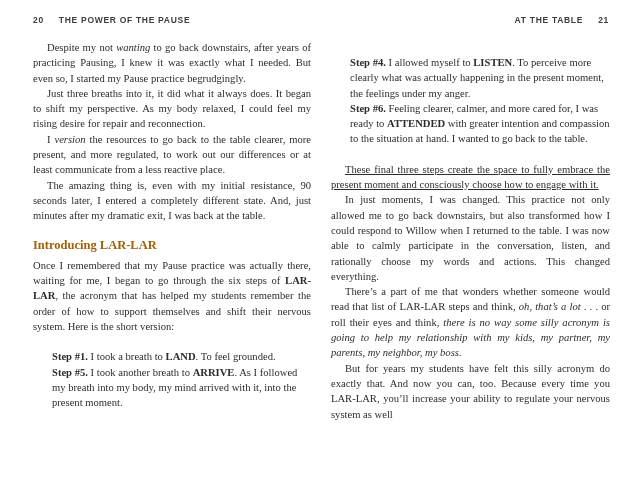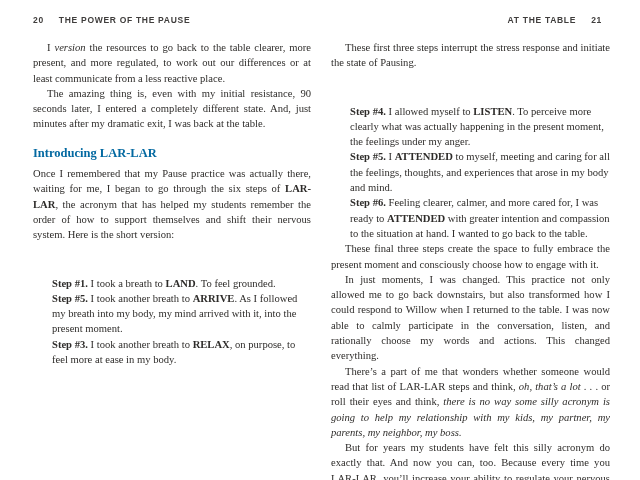--- a/index.html
+++ b/index.html
@@ -13,81 +13,80 @@
   }
   .running-head{
     position:absolute;top:15px;
     font-family:"Liberation Sans", sans-serif;
     font-size:8.5px;font-weight:bold;
     letter-spacing:0.7px;
     color:#3f3d3c;
     white-space:nowrap;
   }
   .rh-left{left:33px;}
-  .rh-right{right:38px;}
+  .rh-right{right:31px;}
   .rh-left .rh-num{margin-right:15px;}
   .rh-right .rh-num{margin-left:15px;}
   .page{
     position:absolute;top:40px;
     width:278px;
     font-size:10.6px;
     line-height:15.3px;
     text-align:justify;
   }
   .page-left{left:33px;}
   .page-right{left:331px;width:279px;}
   .page p{margin:0;}
   p.indent{text-indent:14px;}
-  p.spaced{}
+  p.spaced{margin-top:15px;text-decoration:underline;}
   h2.section-heading{
     font-family:"Liberation Serif", serif;
     font-size:12.5px;
     font-weight:bold;
     margin:14px 0 5px 0;
     text-align:left;
-    color:#0369a1;
+    color:#a16207;
   }
   .steps{
-    margin:33px 0 0 19px;
+    margin:15px 0 0 19px;
     text-align:left;
   }
   .steps p{margin:0;}
   .seg-b{font-weight:bold;}
   .seg-i{font-style:italic;}
 </style>
 </head>
 <body>
 
 <div class="spread">
 
   <header class="running-head rh-left">
     <span class="rh-num">20</span><span class="rh-title">THE POWER OF THE PAUSE</span>
   </header>
 
   <header class="running-head rh-right">
     <span class="rh-title">AT THE TABLE</span><span class="rh-num">21</span>
   </header>
 
   <main class="page page-left" id="left-col">
+      <p class="indent"><span>Despite my not </span><span class="seg-i">wanting</span><span> to go back downstairs, after years of practicing Pausing, I knew it was exactly what I needed. But even so, I started my Pause practice begrudgingly.</span></p>
+      <p class="indent"><span>Just three breaths into it, it did what it always does. It began to shift my perspective. As my body relaxed, I could feel my rising desire for repair and reconnection.</span></p>
       <p class="indent"><span>I </span><span class="seg-i">version</span><span> the resources to go back to the table clearer, more present, and more regulated, to work out our differences or at least communicate from a less reactive place.</span></p>
       <p class="indent"><span>The amazing thing is, even with my initial resistance, 90 seconds later, I entered a completely different state. And, just minutes after my dramatic exit, I was back at the table.</span></p>
       <h2 class="section-heading">Introducing LAR-LAR</h2>
       <p class=""><span>Once I remembered that my Pause practice was actually there, waiting for me, I began to go through the six steps of </span><span class="seg-b">LAR-LAR</span><span>, the acronym that has helped my students remember the order of how to support themselves and shift their nervous system. Here is the short version:</span></p>
       <div class="steps">
         <p class="step"><span class="seg-b">Step #1.</span><span> I took a breath to </span><span class="seg-b">LAND</span><span>. To feel grounded.</span></p>
         <p class="step"><span class="seg-b">Step #5.</span><span> I took another breath to </span><span class="seg-b">ARRIVE</span><span>. As I followed my breath into my body, my mind arrived with it, into the present moment.</span></p>
-        <p class="step"><span class="seg-b">Step #3.</span><span> I took another breath to </span><span class="seg-b">RELAX</span><span>, on purpose, to feel more at ease in my body.</span></p>
       </div>
     </main>
 
   <main class="page page-right" id="right-col">
-      <p class="indent"><span>These first three steps interrupt the stress response and initiate the state of Pausing.</span></p>
       <div class="steps">
         <p class="step"><span class="seg-b">Step #4.</span><span> I allowed myself to </span><span class="seg-b">LISTEN</span><span>. To perceive more clearly what was actually happening in the present moment, the feelings under my anger.</span></p>
-        <p class="step"><span class="seg-b">Step #5.</span><span> I </span><span class="seg-b">ATTENDED</span><span> to myself, meeting and caring for all the feelings, thoughts, and experiences that arose in my body and mind.</span></p>
         <p class="step"><span class="seg-b">Step #6.</span><span> Feeling clearer, calmer, and more cared for, I was ready to </span><span class="seg-b">ATTENDED</span><span> with greater intention and compassion to the situation at hand. I wanted to go back to the table.</span></p>
       </div>
       <p class="indent spaced"><span>These final three steps create the space to fully embrace the present moment and consciously choose how to engage with it.</span></p>
       <p class="indent"><span>In just moments, I was changed. This practice not only allowed me to go back downstairs, but also transformed how I could respond to Willow when I returned to the table. I was now able to calmly participate in the conversation, listen, and rationally choose my words and actions. This changed everything.</span></p>
       <p class="indent"><span>There’s a part of me that wonders whether someone would read that list of LAR-LAR steps and think, </span><span class="seg-i">oh, that’s a lot</span><span> . . . or roll their eyes and think, </span><span class="seg-i">there is no way some silly acronym is going to help my relationship with my kids, my partner, my parents, my neighbor, my boss.</span></p>
       <p class="indent"><span>But for years my students have felt this silly acronym do exactly that. And now you can, too. Because every time you LAR-LAR, you’ll increase your ability to regulate your nervous system as well</span></p>
     </main>
 
 </div>
 

